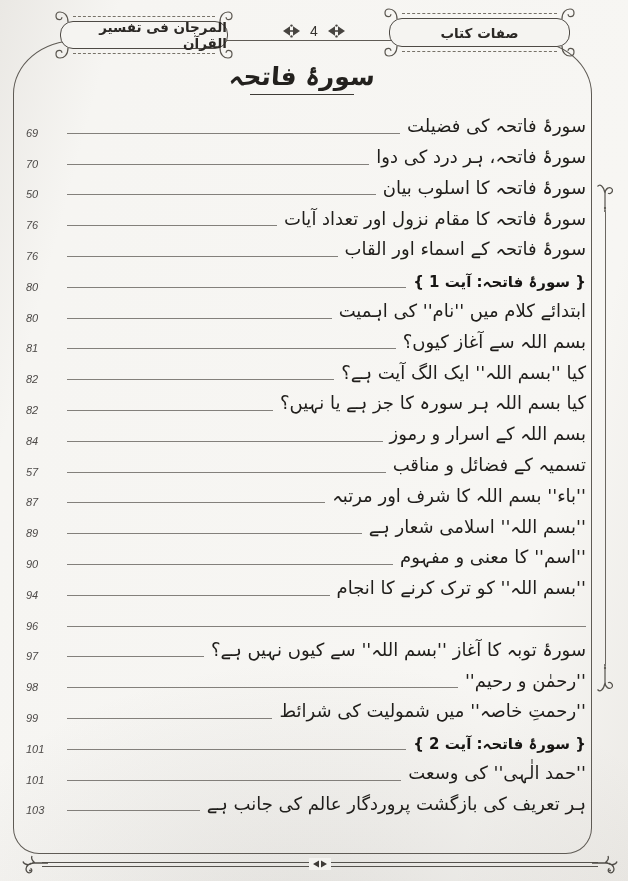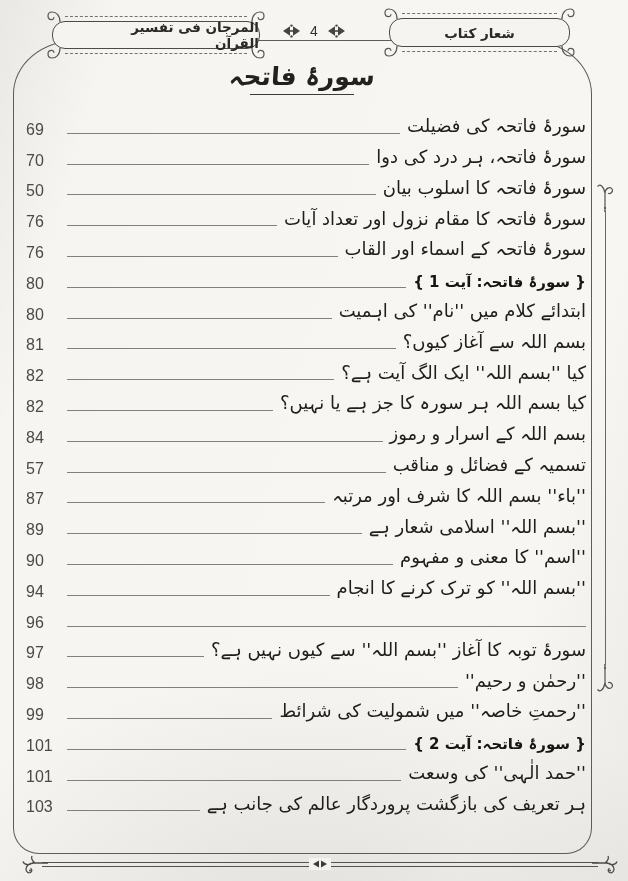--- a/index.html
+++ b/index.html
@@ -30,21 +30,21 @@
   .header{position:absolute;top:0;left:0;right:0;height:56px;}
   .title-box{
     position:absolute;
     border:1.4px solid #4e4a45;
     border-radius:13px;
     background:#f5f4f1;
     display:flex;align-items:center;justify-content:center;
     font-size:13.5px;font-weight:bold;letter-spacing:.5px;
     direction:rtl;
   }
-  .box-left{left:52px;top:21px;width:166px;height:26px;padding-left:40px;}
+  .box-left{left:60px;top:21px;width:166px;height:26px;}
   .box-right{left:389px;top:18px;width:179px;height:27px;}
   .title-box::before,.title-box::after{
     content:"";position:absolute;left:12px;right:12px;height:0;
     border-top:1px dashed #777268;
   }
   .title-box::before{top:-6px;}
   .title-box::after{bottom:-6px;}
   .curl{position:absolute;width:14px;height:14px;}
   .curl svg{display:block;width:14px;height:14px;}
   .curl.tl{top:-12px;left:-6px;transform:scaleX(-1);}
@@ -82,21 +82,21 @@
     color:#201e1b;padding-bottom:4px;
   }
   .toc-row.section .t-title{font-weight:bold;font-size:15px;color:#171513;}
   .t-leader{
     flex:1;min-width:8px;height:0;border-bottom:1.1px solid var(--line);
     margin-bottom:8px;opacity:.85;
   }
   .t-page{
     width:34px;flex:0 0 34px;direction:ltr;text-align:left;
     font-family:"Liberation Sans","DejaVu Sans",sans-serif;
-    font-size:16px;color:#4c4947;padding-bottom:3px;
+    font-size:11px;color:#4c4947;padding-bottom:3px;font-style:italic;
   }
   
   .side-orn{
     position:absolute;left:597px;top:182px;height:512px;width:16px;
     display:flex;flex-direction:column;align-items:center;
   }
   .side-orn .side-line{width:1px;flex:1;background:#6b6761;}
   .side-orn svg{flex:0 0 auto;}
   .flip-v{transform:scaleY(-1);}
   
@@ -178,21 +178,21 @@
       <span class="curl bl">
           <svg viewBox="0 0 14 14">
             <path d="M1 12 C1 5 5 2 9 2 C12 2 13 4 13 6 C13 8.5 11 9.6 9.4 9.6 C7.8 9.6 7 8.4 7.2 7.2" fill="none" stroke="#5a564f" stroke-width="1.2"></path>
           </svg>
         </span>
       <span class="curl br">
           <svg viewBox="0 0 14 14">
             <path d="M1 12 C1 5 5 2 9 2 C12 2 13 4 13 6 C13 8.5 11 9.6 9.4 9.6 C7.8 9.6 7 8.4 7.2 7.2" fill="none" stroke="#5a564f" stroke-width="1.2"></path>
           </svg>
         </span>
-      <span>شعار کتاب</span>
+      <span>صفات کتاب</span>
     </div>
   </div>
 
   <div class="main-title-wrap">
     <div class="main-title">سورۂ فاتحہ</div>
     <div class="main-title-underline"></div>
   </div>
 
   <div class="toc">
   <div class="toc-row">

